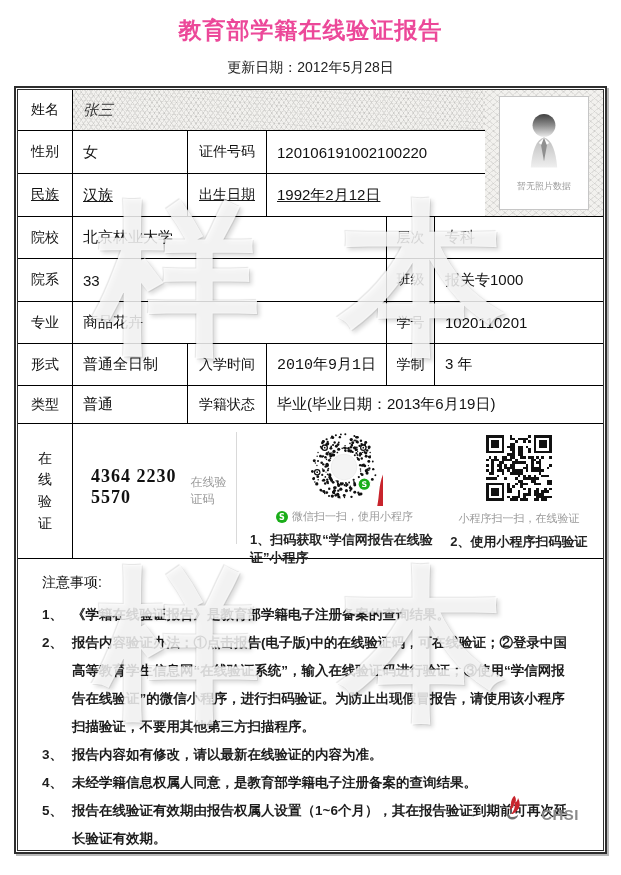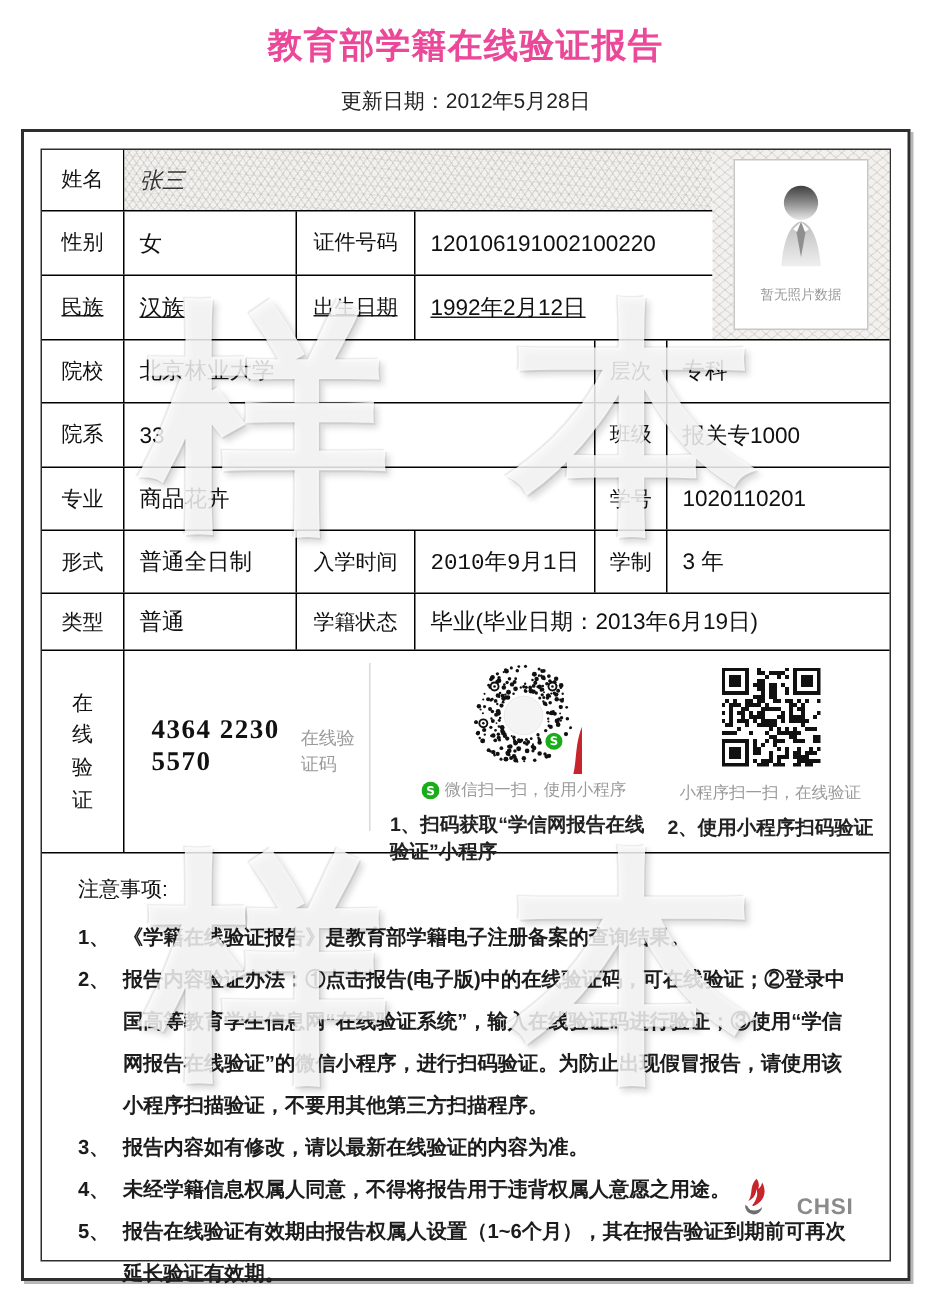--- a/index.html
+++ b/index.html
@@ -3,21 +3,21 @@
 <meta charset="utf-8">
 <style>
   html,body{margin:0;padding:0;background:#fff;}
   .page{position:relative;width:621px;height:875px;background:#fff;overflow:hidden;
         font-family:"Liberation Sans",sans-serif;color:#1a1a1a;}
   .title{margin:0;padding-top:15px;text-align:center;font-size:23px;font-weight:bold;letter-spacing:1px;color:#ec4899;}
   .update{margin-top:13px;text-align:center;font-size:14px;font-weight:normal;color:#222;}
 
   
   .doc{position:absolute;left:14px;top:86px;width:593px;height:768px;box-sizing:border-box;
-       border:2px solid #2e2e2e;padding:11px;background:#fff;box-shadow:2px 2px 0 rgba(0,0,0,.28);}
+       border:2px solid #2e2e2e;padding:1px;background:#fff;box-shadow:2px 2px 0 rgba(0,0,0,.28);}
   .doc-inner{height:100%;box-sizing:border-box;border:1px solid #2e2e2e;display:flex;flex-direction:column;background:#fff;}
 
   .trow{display:flex;box-sizing:border-box;border-bottom:1px solid #000;flex:0 0 auto;}
   .cell{box-sizing:border-box;border-right:1px solid #000;display:flex;align-items:center;overflow:hidden;}
   .cell.last{border-right:none;}
   .lbl{justify-content:center;font-size:14px;color:#111;flex:0 0 auto;}
   .val{padding-left:10px;font-size:15px;color:#111;flex:0 0 auto;}
   .w55{width:55px;} .w115{width:115px;} .w79{width:79px;}
   .w314{width:314px;} .w48{width:48px;} .w120{width:120px;font-family:Liberation Mono, monospace;} .grow{flex:1 1 auto;}
 
@@ -682,21 +682,21 @@
         <div class="note-item">
           <span class="note-num">2、</span>
           <span class="note-text">报告内容验证办法：①点击报告(电子版)中的在线验证码，可在线验证；②登录中国高等教育学生信息网“在线验证系统”，输入在线验证码进行验证；③使用“学信网报告在线验证”的微信小程序，进行扫码验证。为防止出现假冒报告，请使用该小程序扫描验证，不要用其他第三方扫描程序。</span>
         </div>
         <div class="note-item">
           <span class="note-num">3、</span>
           <span class="note-text">报告内容如有修改，请以最新在线验证的内容为准。</span>
         </div>
         <div class="note-item">
           <span class="note-num">4、</span>
-          <span class="note-text">未经学籍信息权属人同意，不得将报告用于违背权属人意愿之用途。</span>
+          <span class="note-text">未经学籍信息权属人同意，是教育部学籍电子注册备案的查询结果。</span>
         </div>
         <div class="note-item">
           <span class="note-num">5、</span>
           <span class="note-text">报告在线验证有效期由报告权属人设置（1~6个月），其在报告验证到期前可再次延长验证有效期。</span>
         </div>
         <div class="chsi-logo">
           <svg width="26" height="28" viewBox="0 0 20 20">
               <use href="#bird"></use>
             </svg>
           <span class="chsi-text">CHSI</span>

